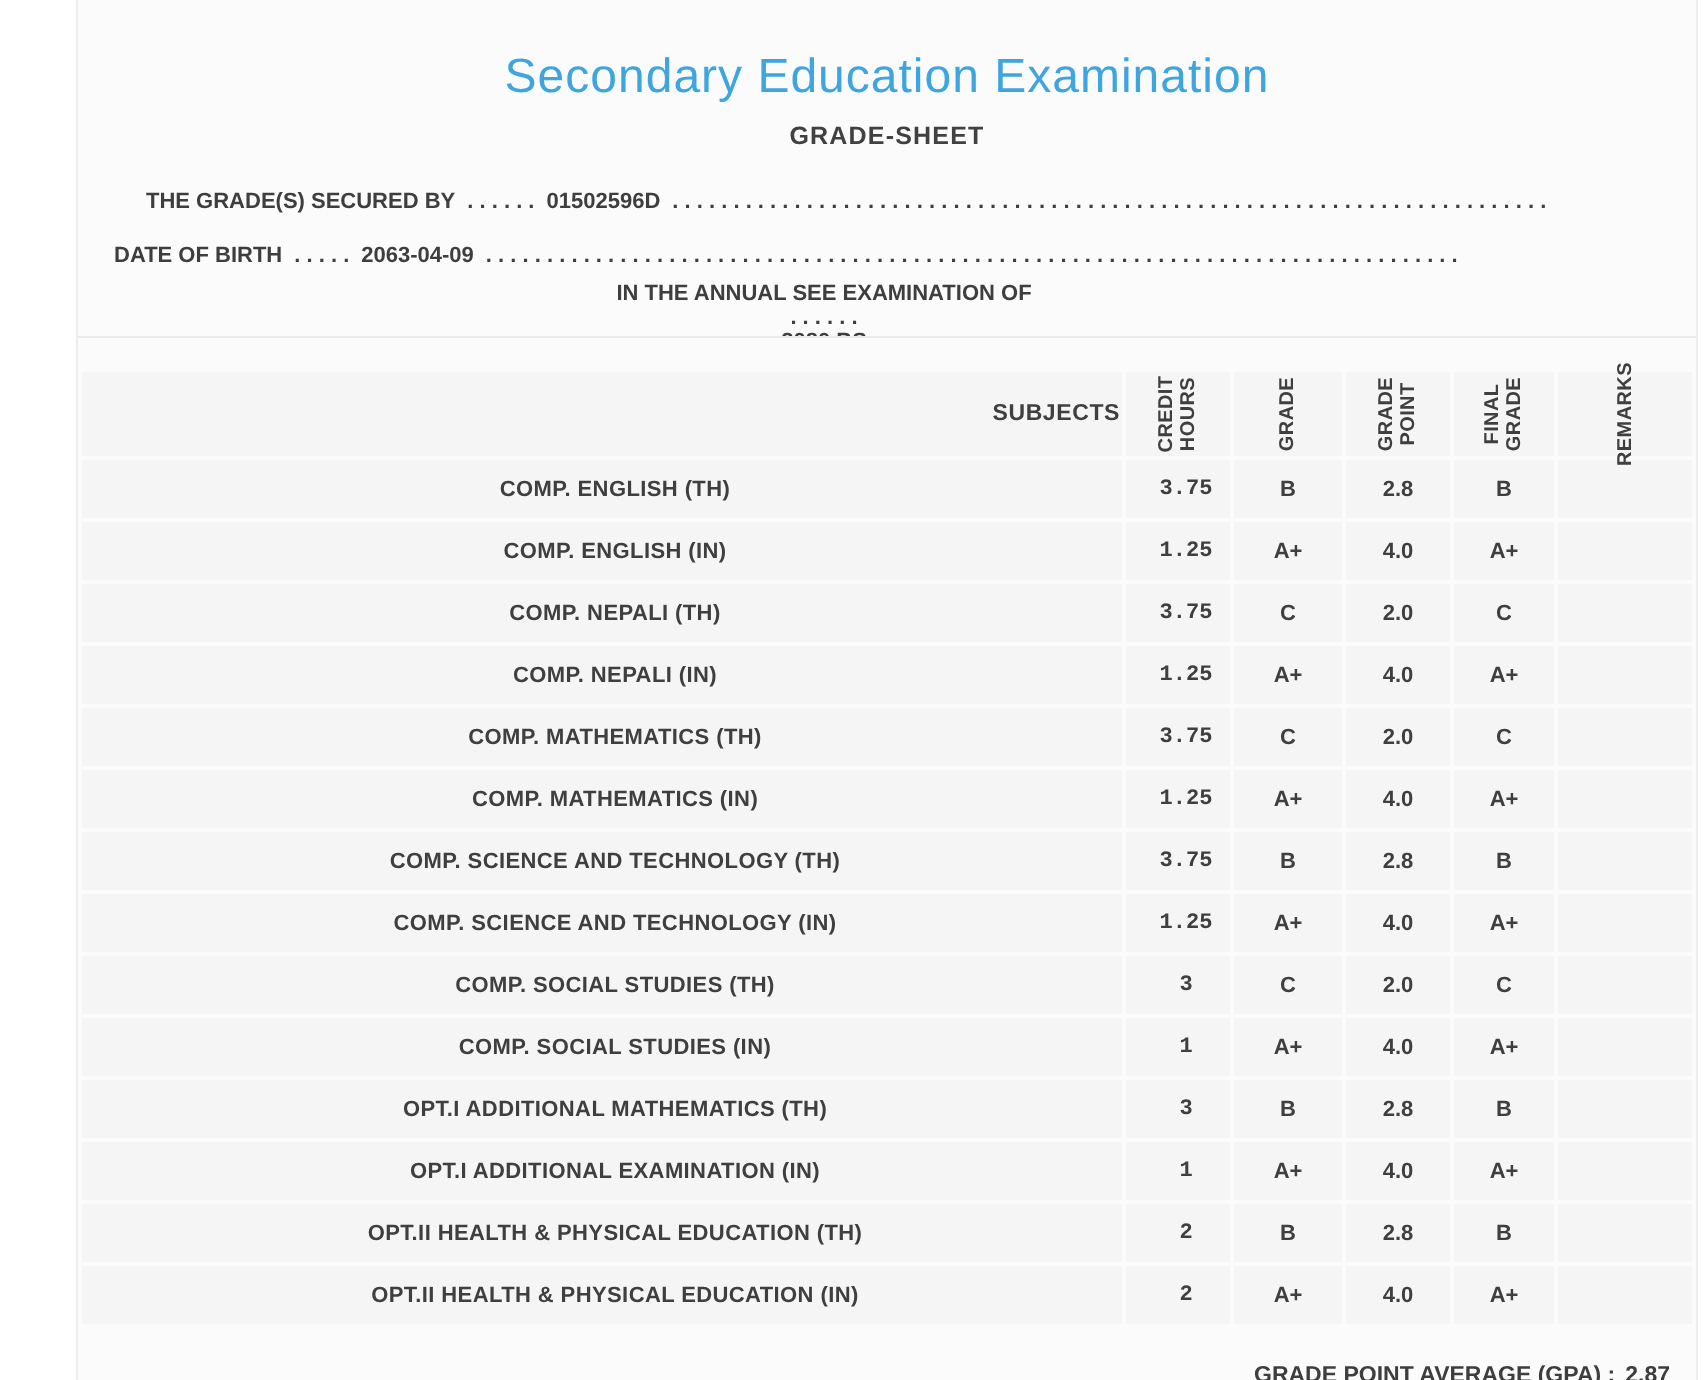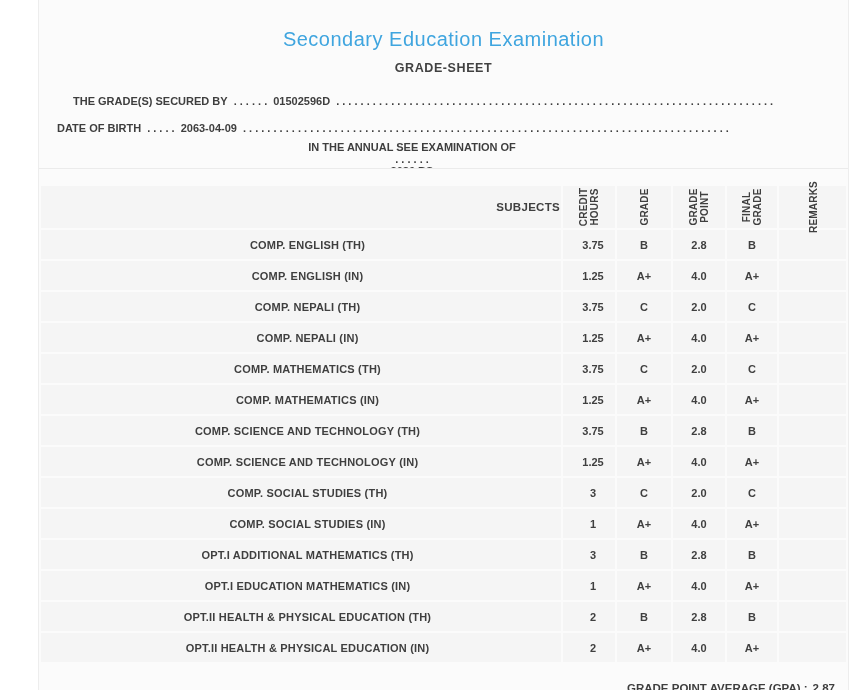--- a/index.html
+++ b/index.html
@@ -17,21 +17,21 @@
     width: 811px;
     height: 690px;
     background: #fbfbfb;
     border-left: 1px solid #ededed;
     border-right: 1px solid #ededed;
   }
   .page-title {
     margin: 0;
     padding-top: 27px;
     text-align: center;
-    font-size: 20px;
+    font-size: 24px;
     font-weight: 400;
     letter-spacing: 0.5px;
     color: #3fa5df;
     line-height: 24px;
   }
   .sheet-subtitle {
     margin: 10px 0 0 0;
     text-align: center;
     font-size: 12.5px;
     font-weight: 700;
@@ -99,21 +99,21 @@
     font-size: 10px;
     line-height: 11px;
     letter-spacing: 0.2px;
   }
   table.grades td {
     height: 27px;
     font-size: 11px;
     text-align: center;
   }
   td.c-subject { text-align: left; padding-left: 14px; letter-spacing: 0.2px; }
-  td.c-credit  { text-align: left; padding-left: 9px; }
+  td.c-credit  { text-align: left; padding-left: 9px; font-family: Liberation Mono, monospace; }
   .gpa-row {
     height: 48px;
     display: flex;
     align-items: center;
     justify-content: flex-end;
     padding-right: 13px;
     font-size: 11.5px;
     font-weight: 700;
     color: #3e3e3e;
   }
@@ -268,21 +268,21 @@
           </tr>
           <tr>
             <td class="c-subject">OPT.I ADDITIONAL MATHEMATICS (TH)</td>
             <td class="c-credit">3</td>
             <td class="c-grade">B</td>
             <td class="c-gpoint">2.8</td>
             <td class="c-final">B</td>
             <td class="c-remarks"></td>
           </tr>
           <tr>
-            <td class="c-subject">OPT.I EDUCATION MATHEMATICS (IN)</td>
+            <td class="c-subject">OPT.I ADDITIONAL EXAMINATION (IN)</td>
             <td class="c-credit">1</td>
             <td class="c-grade">A+</td>
             <td class="c-gpoint">4.0</td>
             <td class="c-final">A+</td>
             <td class="c-remarks"></td>
           </tr>
           <tr>
             <td class="c-subject">OPT.II HEALTH &amp; PHYSICAL EDUCATION (TH)</td>
             <td class="c-credit">2</td>
             <td class="c-grade">B</td>

